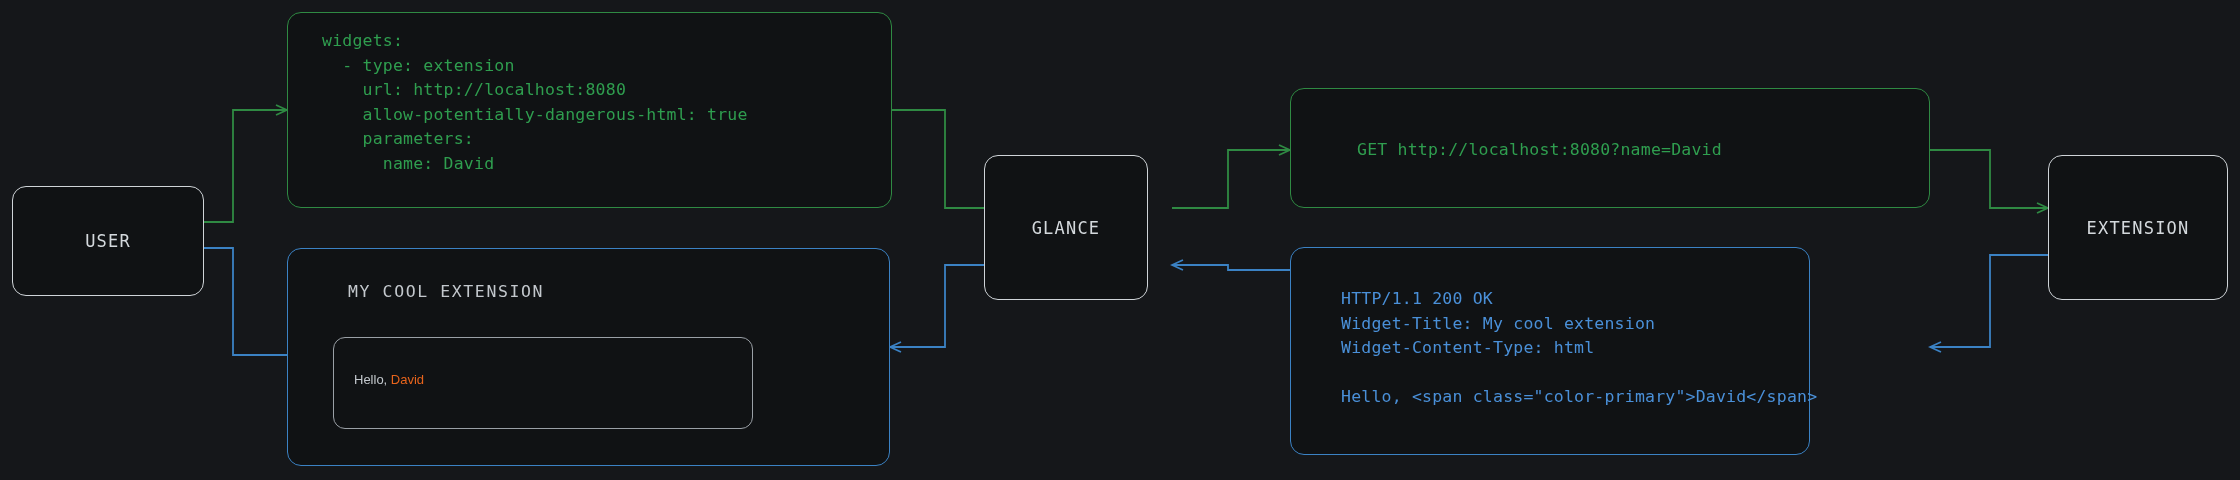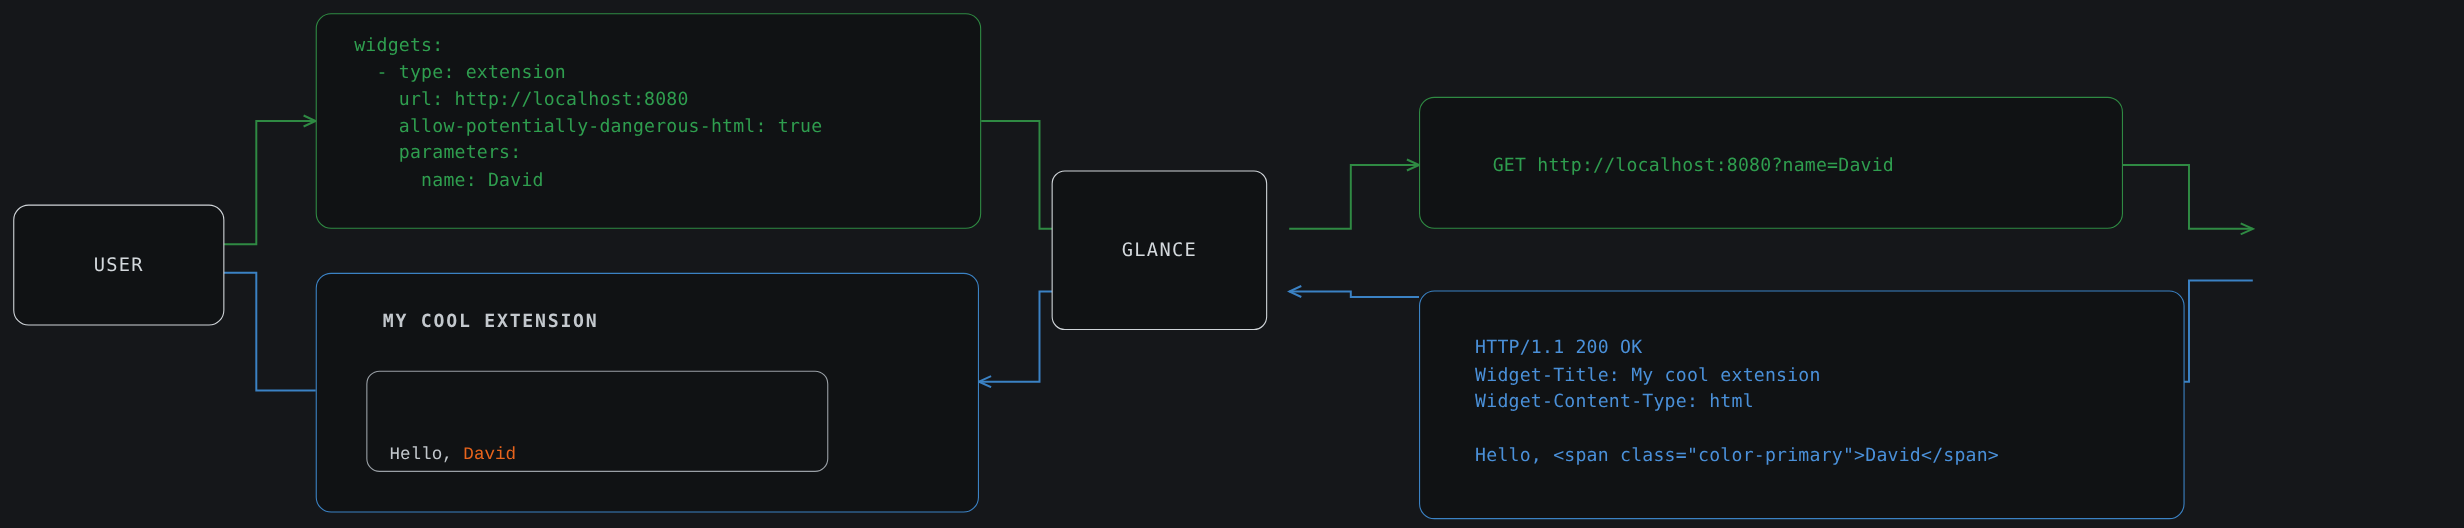--- a/index.html
+++ b/index.html
@@ -71,29 +71,27 @@
     border-radius: 12px;
     background: #101214;
   }
   .widget-title {
     position: absolute;
     font-family: "DejaVu Sans Mono", monospace;
     font-size: 16.5px;
     letter-spacing: 1.6px;
     color: #c3c8cd;
     white-space: nowrap;
-    font-weight: bold;
   }
   .widget-body {
     position: absolute;
-    font-family: Liberation Mono, monospace;
-    font-size: 16px;
+    font-family: Liberation Sans, sans-serif;
+    font-size: 13px;
     color: #c3c8cd;
     white-space: pre;
-    margin-top: 32px;
   }
   .accent-name { color: #e8641c; }
 </style>
 </head>
 <body>
 
 <div id="diagram-root">
 
   <svg class="edge-layer" viewBox="0 0 2240 480" width="2240" height="480">
     <defs>
@@ -135,39 +133,42 @@
 
     <g>
       <path d="M287,355 L233,355 L233,248 L172,248" fill="none" stroke="#3b82c4" stroke-width="1.8" marker-end="url(#arrow-blue)"></path>
     </g>
   </svg>
 
   <div class="node" style="left:12px; top:186px; width:192px; height:110px;text-align:center;">
     <span class="node-label">USER</span>
   </div>
 
-  <div class="node" style="left:956px; top:155px; width:196px; height:145px;border-radius:12px;">
+  <div class="node" style="left:984px; top:155px; width:164px; height:145px;">
     <span class="node-label">GLANCE</span>
   </div>
 
+  <div class="node" style="left:2048px; top:155px; width:180px; height:145px;">
+    <span class="node-label">EXTENSION</span>
+  </div>
 
   <div class="panel" style="left:287px; top:12px; width:605px; height:196px;">
     <div class="code green" style="position:absolute; left:34px; top:16px;">widgets:
   - type: extension
     url: http://localhost:8080
     allow-potentially-dangerous-html: true
     parameters:
       name: David</div>
   </div>
 
   <div class="panel" style="left:1290px; top:88px; width:640px; height:120px;">
     <div class="code green" style="position:absolute; left:50px; top:49px;margin-left:16px;">GET http://localhost:8080?name=David</div>
   </div>
 
-  <div class="panel blue" style="left:1290px; top:264px; width:696px; height:208px;">
+  <div class="panel blue" style="left:1290px; top:247px; width:520px; height:208px;">
     <div class="code blue" style="position:absolute; left:50px; top:39px;">HTTP/1.1 200 OK
 Widget-Title: My cool extension
 Widget-Content-Type: html
 
 Hello, &lt;span class="color-primary"&gt;David&lt;/span&gt;</div>
   </div>
 
   <div class="panel blue" style="left:287px; top:248px; width:603px; height:218px;">
     <div class="widget-title" style="left:60px; top:33px;">MY COOL EXTENSION</div>
     <div class="widget-box" style="left:45px; top:88px; width:420px; height:92px;">

